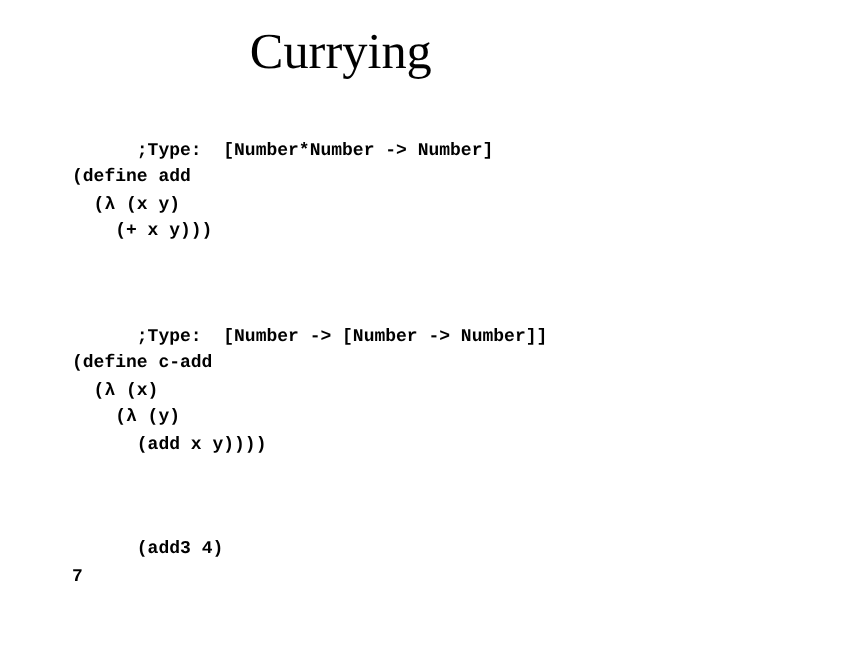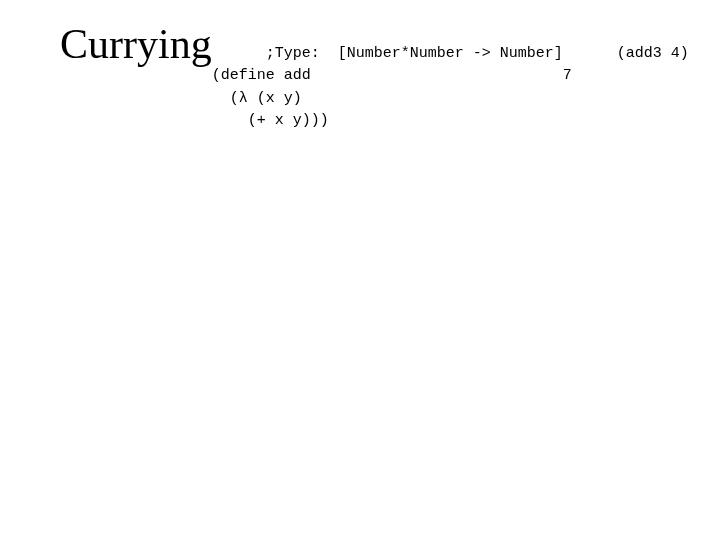--- a/index.html
+++ b/index.html
@@ -13,41 +13,42 @@
       height: 540px;
       background-color: #ffffff;
       font-family: 'Courier New', Courier, monospace;
       overflow: hidden;
     }
 
     .page-container {
       width: 596px;
       height: 540px;
       display: flex;
-      flex-direction: row;
+      flex-direction: column;
       align-items: flex-start;
       padding: 20px 88px 20px 60px;
     }
 
     .title {
       width: 100%;
       text-align: center;
       font-family: Georgia, 'Times New Roman', serif;
       font-size: 42px;
       font-weight: normal;
       color: #000000;
       margin-bottom: 24px;
     }
 
     .code-block {
       font-family: 'Courier New', Courier, monospace;
       font-size: 15px;
       color: #000000;
       line-height: 1.5;
       white-space: pre;
+      font-weight: bold;
     }
 
     .code-section {
       margin-bottom: 20px;
     }
   </style>
 </head>
 <body>
 
 <div class="page-container">
@@ -55,20 +56,29 @@
 
   <div class="code-section">
     <div class="code-block">
       <span>;Type:  [Number*Number -&gt; Number]
 (define add
   (λ (x y)
     (+ x y)))</span>
     </div>
   </div>
 
+  <div class="code-section">
+    <div class="code-block">
+      <span>;Type:  [Number -&gt; [Number -&gt; Number]]
+(define c-add
+  (λ (x)
+    (λ (y)
+      (add x y))))</span>
+    </div>
+  </div>
 
 
   <div class="code-section">
     <div class="code-block">
       <span>(add3 4)
 7</span>
     </div>
   </div>
 </div>
 

